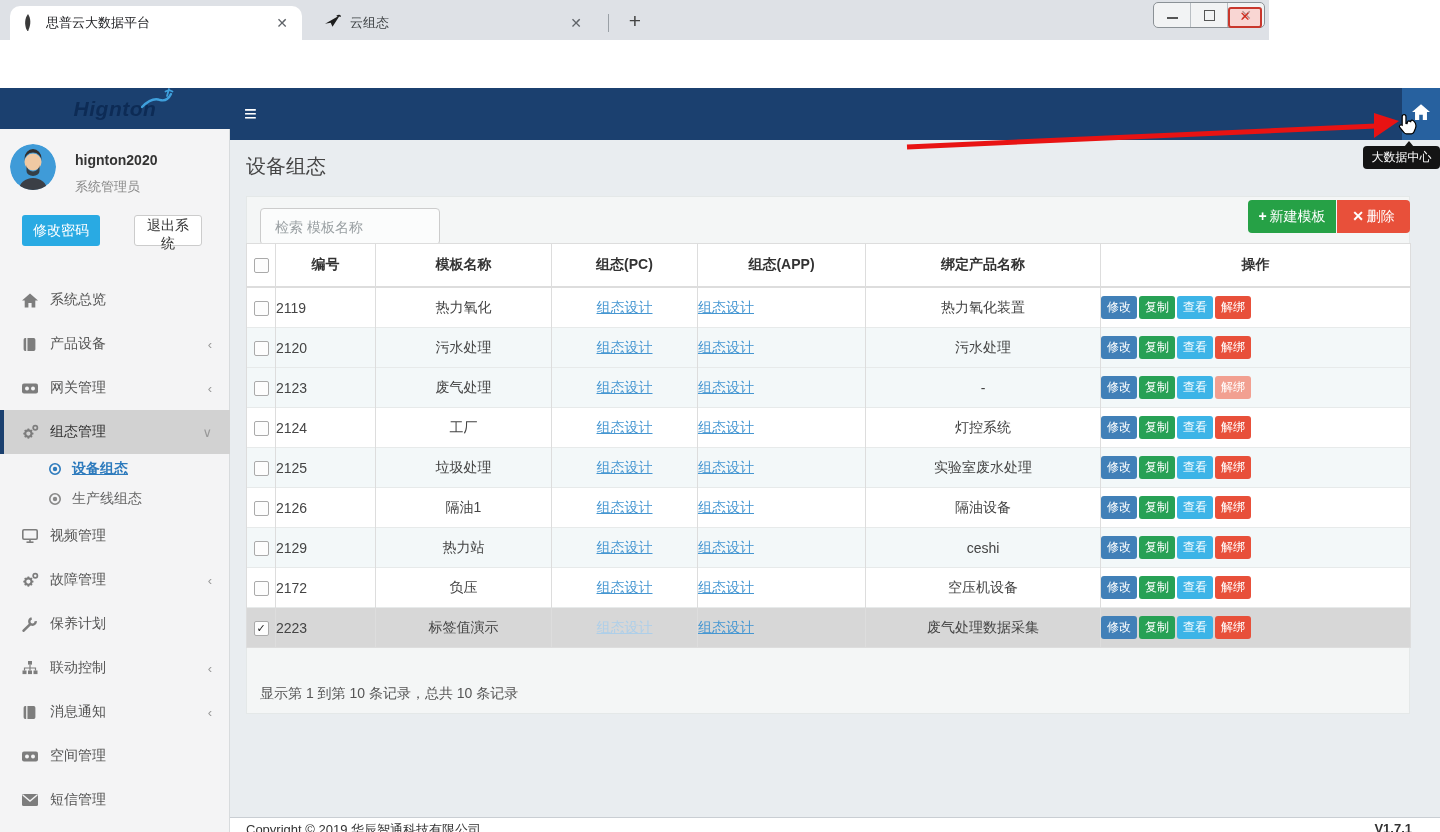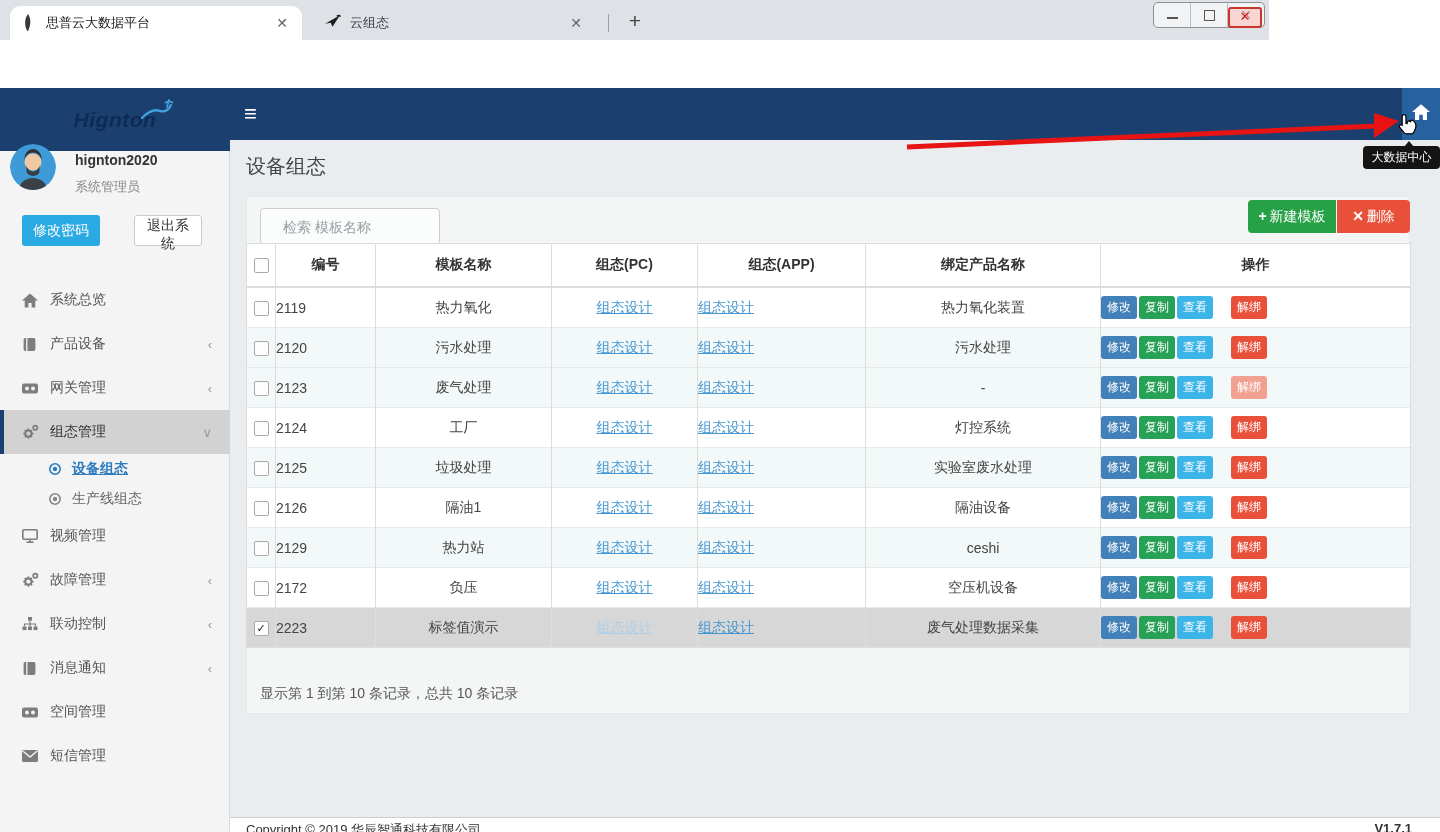--- a/index.html
+++ b/index.html
@@ -34,21 +34,21 @@
   .url-rest{color:#5f6368;}
   .tb-right{position:absolute;top:52px;}
 
   
   .app-topbar{position:absolute;left:230px;top:88px;width:1210px;height:52px;background:#1b406f;}
   .hamburger{position:absolute;left:14px;top:13px;color:#fff;font-size:22px;font-weight:bold;line-height:26px;}
   .home-btn{position:absolute;right:0;top:0;width:38px;height:52px;background:#27619f;display:flex;align-items:center;justify-content:center;}
 
   
   .sidebar{position:absolute;left:0;top:88px;width:230px;height:744px;background:#f4f4f5;border-right:1px solid #d8dbdd;box-sizing:border-box;}
-  .side-logo{position:absolute;left:0;top:0;width:230px;height:63px;background:#1b406f;display:flex;align-items:center;justify-content:center;}
+  .side-logo{position:absolute;left:0;top:0;width:230px;height:41px;background:#1b406f;display:flex;align-items:center;justify-content:center;}
   .logo-wrap{position:relative;}
   .logo-text{font-size:21px;font-weight:800;font-style:italic;color:#0d2b55;letter-spacing:.5px;}
   .logo-deer{position:absolute;right:-18px;top:-10px;}
   .avatar{position:absolute;left:10px;top:56px;width:46px;height:46px;border-radius:50%;overflow:hidden;}
   .user-name{position:absolute;left:75px;top:64px;font-size:14px;font-weight:bold;color:#333;}
   .user-role{position:absolute;left:75px;top:90px;font-size:13px;color:#888;}
   .btn-pass{position:absolute;left:22px;top:127px;width:78px;height:31px;background:#29aae3;color:#fff;border:0;border-radius:3px;font-size:14px;}
   .btn-logout{position:absolute;left:134px;top:127px;width:68px;height:31px;background:#fff;color:#333;border:1px solid #ccc;border-radius:3px;font-size:14px;}
   .menu{position:absolute;left:0;top:190px;width:230px;}
   .menu-item{height:44px;display:flex;align-items:center;border-left:4px solid transparent;padding-left:18px;box-sizing:border-box;font-size:14px;color:#555;cursor:pointer;}
@@ -57,21 +57,21 @@
   .menu-item .m-label{flex:1;}
   .menu-item .m-chev{margin-right:18px;color:#999;font-size:13px;}
   .submenu-item{height:30px;display:flex;align-items:center;padding-left:48px;font-size:14px;color:#666;cursor:pointer;}
   .submenu-item .m-ic{width:16px;margin-right:8px;display:flex;align-items:center;}
   .submenu-item.active .sm-label{color:#2e7bbd;font-weight:bold;text-decoration:underline;}
 
   
   .content{position:absolute;left:230px;top:140px;width:1210px;height:692px;background:#e9edf0;}
   .page-title{position:absolute;left:16px;top:13px;font-size:20px;color:#454545;}
   .panel{position:absolute;left:16px;top:56px;width:1164px;height:518px;background:#f4f6f6;border:1px solid #e4e8e8;box-sizing:border-box;}
-  .search-input{position:absolute;left:13px;top:11px;width:180px;height:37px;box-sizing:border-box;border:1px solid #ccc;border-radius:4px;background:#fbfcfc;padding:0 22px;font-size:14px;color:#333;font-family:inherit;}
+  .search-input{position:absolute;left:13px;top:11px;width:180px;height:37px;box-sizing:border-box;border:1px solid #ccc;border-radius:4px;background:#fbfcfc;padding:0 14px;font-size:14px;color:#333;font-family:inherit;}
   .search-input::placeholder{color:#9aa0a3;}
   .btn-create{position:absolute;left:1001px;top:3px;width:88px;height:33px;background:#26a146;color:#fff;border:0;border-radius:4px 0 0 4px;font-size:14px;}
   .btn-delete{position:absolute;left:1090px;top:3px;width:73px;height:33px;background:#e8503a;color:#fff;border:0;border-radius:0 4px 4px 0;font-size:14px;}
   .btn-ic{font-weight:bold;margin-right:3px;}
 
   table.grid{position:absolute;left:-1px;top:46px;width:1164px;border-collapse:collapse;table-layout:fixed;background:#fff;border:1px solid #ddd;}
   table.grid th{height:40px;font-size:14px;color:#333;font-weight:bold;text-align:center;border:1px solid #ddd;border-bottom:2px solid #ddd;background:#fff;}
   table.grid td{height:39px;font-size:14px;color:#444;border-left:1px solid #ddd;border-right:1px solid #ddd;border-top:1px solid #e7eaea;padding:0;}
   tr.stripe td{background:#f3f8f9;}
   tr.selected td{background:#d7d7d7;}
@@ -81,21 +81,21 @@
   td.c-pc{text-align:center;}
   td.c-app{text-align:left;padding-left:8px;}
   td.c-act{text-align:left;padding-left:8px;}
   .dlink{color:#4697d2;text-decoration:underline;cursor:pointer;}
   .dlink.disabled{color:#aecfe9;}
   .cbx{display:inline-block;width:13px;height:13px;border:1px solid #aaa;border-radius:2px;background:#fdfdfd;vertical-align:middle;line-height:12px;font-size:11px;color:#222;text-align:center;}
   .act{display:inline-block;padding:3px 6px;margin-right:2px;border-radius:3px;font-size:12px;color:#fff;cursor:pointer;}
   .act-edit{background:#4180b8;}
   .act-copy{background:#27a155;}
   .act-view{background:#3cb4e7;}
-  .act-unbind{background:#e8503a;margin-left:16px;}
+  .act-unbind{background:#e8503a;}
   .act-unbind.disabled{background:#f2a091;}
   .summary{position:absolute;left:13px;top:488px;font-size:14px;color:#555;}
 
   
   .bottom-bar{position:absolute;left:230px;top:817px;width:1210px;height:15px;background:#fff;border-top:1px solid #c9ced3;overflow:hidden;box-sizing:border-box;}
   .copyright{position:absolute;left:16px;top:3px;font-size:13px;color:#333;}
   .version{position:absolute;right:28px;top:3px;font-size:13px;font-weight:bold;color:#333;}
 
   
   .annot{position:absolute;left:0;top:0;width:1440px;height:832px;pointer-events:none;}
@@ -282,20 +282,29 @@
                 <line x1="2.6" y1="5.6" x2="3.9" y2="6.9"></line>
                 <line x1="8.1" y1="11.1" x2="9.4" y2="12.4"></line>
                 <line x1="9.4" y1="5.6" x2="8.1" y2="6.9"></line>
                 <line x1="3.9" y1="11.1" x2="2.6" y2="12.4"></line>
               </g>
               <circle cx="12.5" cy="3.5" r="2" fill="none" stroke="#7d7d7d" stroke-width="1.6"></circle>
             </svg>
           </span>
           <span class="m-label">故障管理</span>
           <span class="m-chev">‹</span>
+        </div>
+        <div class="menu-item">
+          <span class="m-ic">
+            <svg width="15" height="15" viewBox="0 0 14 14">
+              <line x1="1.5" y1="12.8" x2="7.5" y2="6.8" stroke="#7d7d7d" stroke-width="2.4" stroke-linecap="round"></line>
+              <circle cx="9.8" cy="4.2" r="3" fill="none" stroke="#7d7d7d" stroke-width="2.2" stroke-dasharray="13 5"></circle>
+            </svg>
+          </span>
+          <span class="m-label">保养计划</span>
         </div>
         <div class="menu-item">
           <span class="m-ic">
             <svg width="16" height="14" viewBox="0 0 16 14">
               <rect x="6" y="0" width="4" height="3.6" fill="#7d7d7d"></rect>
               <rect x="0.5" y="9.5" width="4" height="3.6" fill="#7d7d7d"></rect>
               <rect x="6" y="9.5" width="4" height="3.6" fill="#7d7d7d"></rect>
               <rect x="11.5" y="9.5" width="4" height="3.6" fill="#7d7d7d"></rect>
               <path d="M8 3.6 V7 M2.5 9.5 V7 H13.5 V9.5 M8 7 V9.5" stroke="#7d7d7d" fill="none" stroke-width="1.2"></path>
             </svg>

